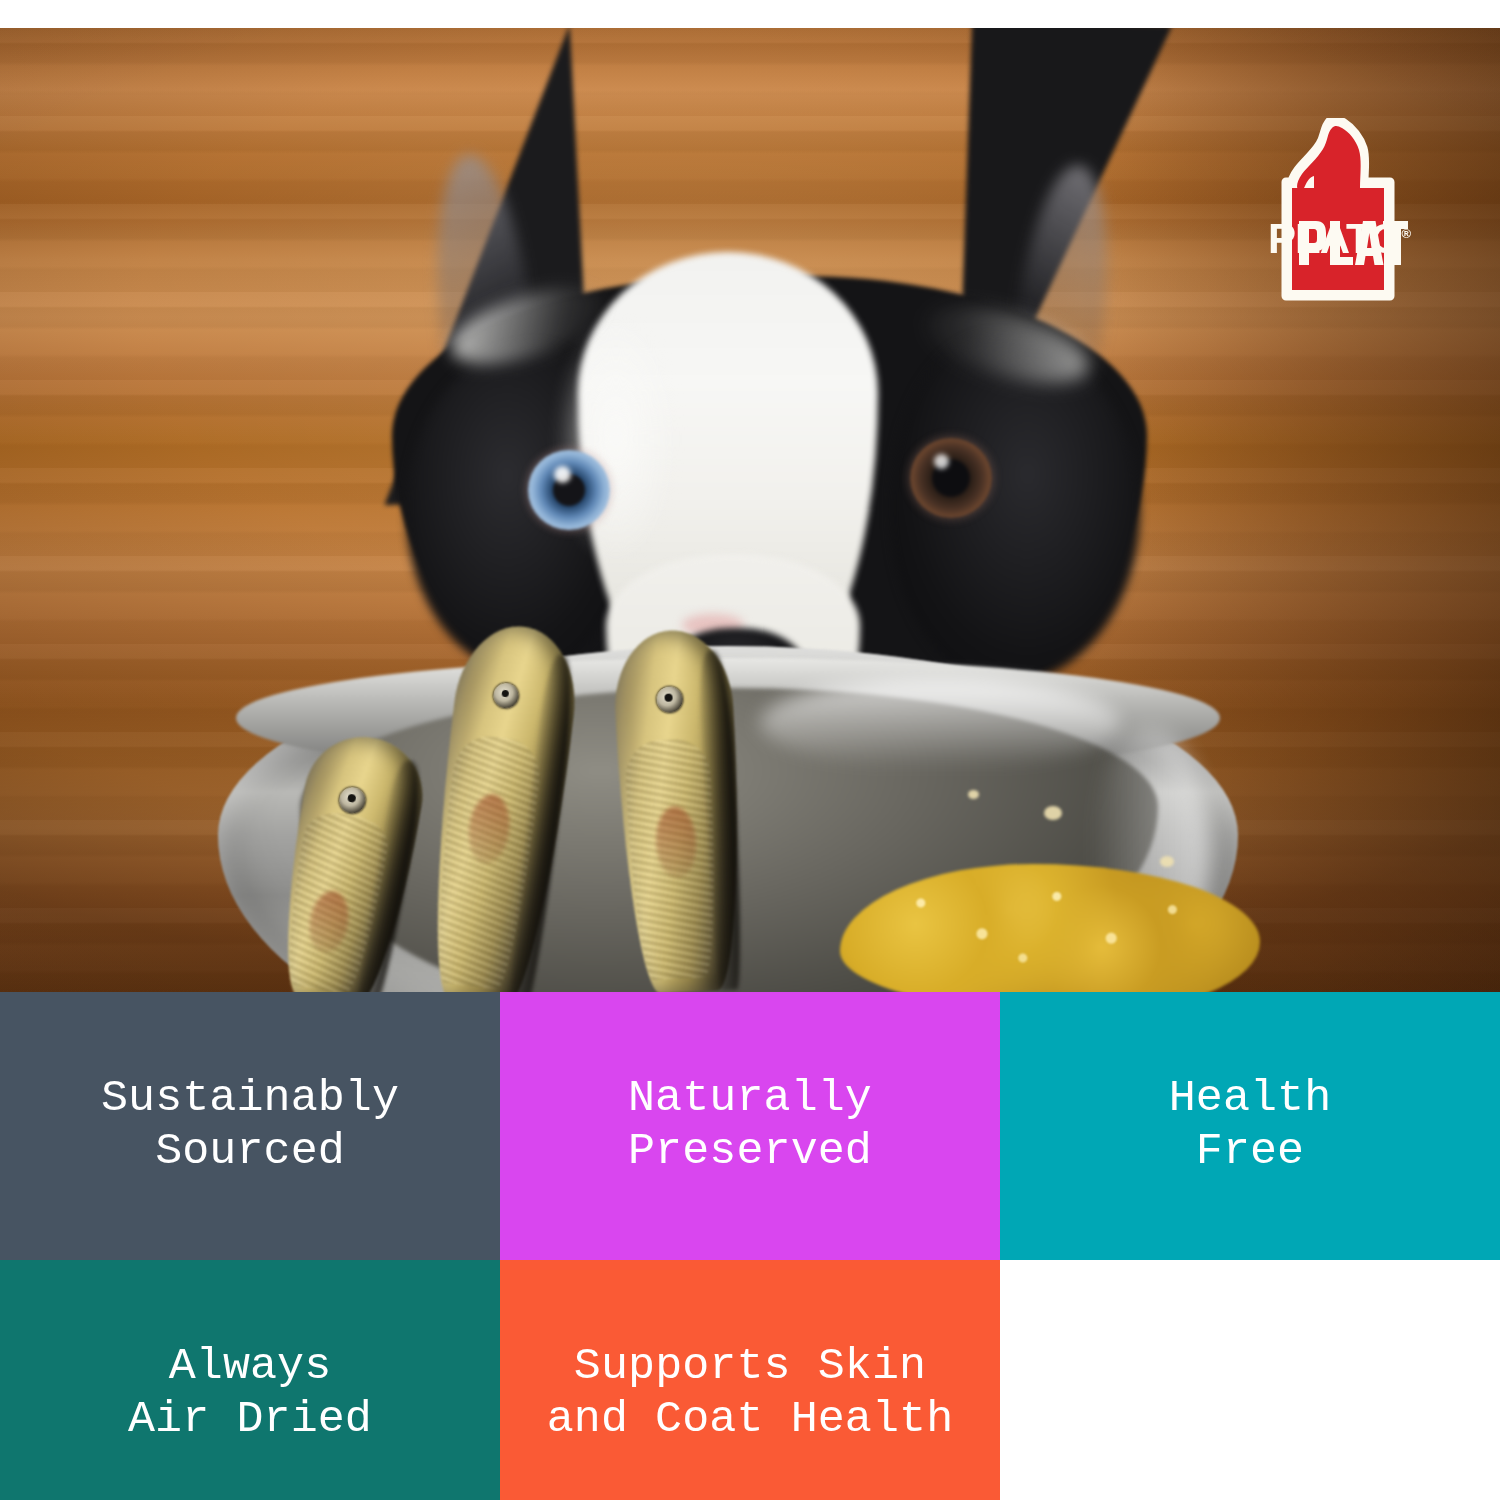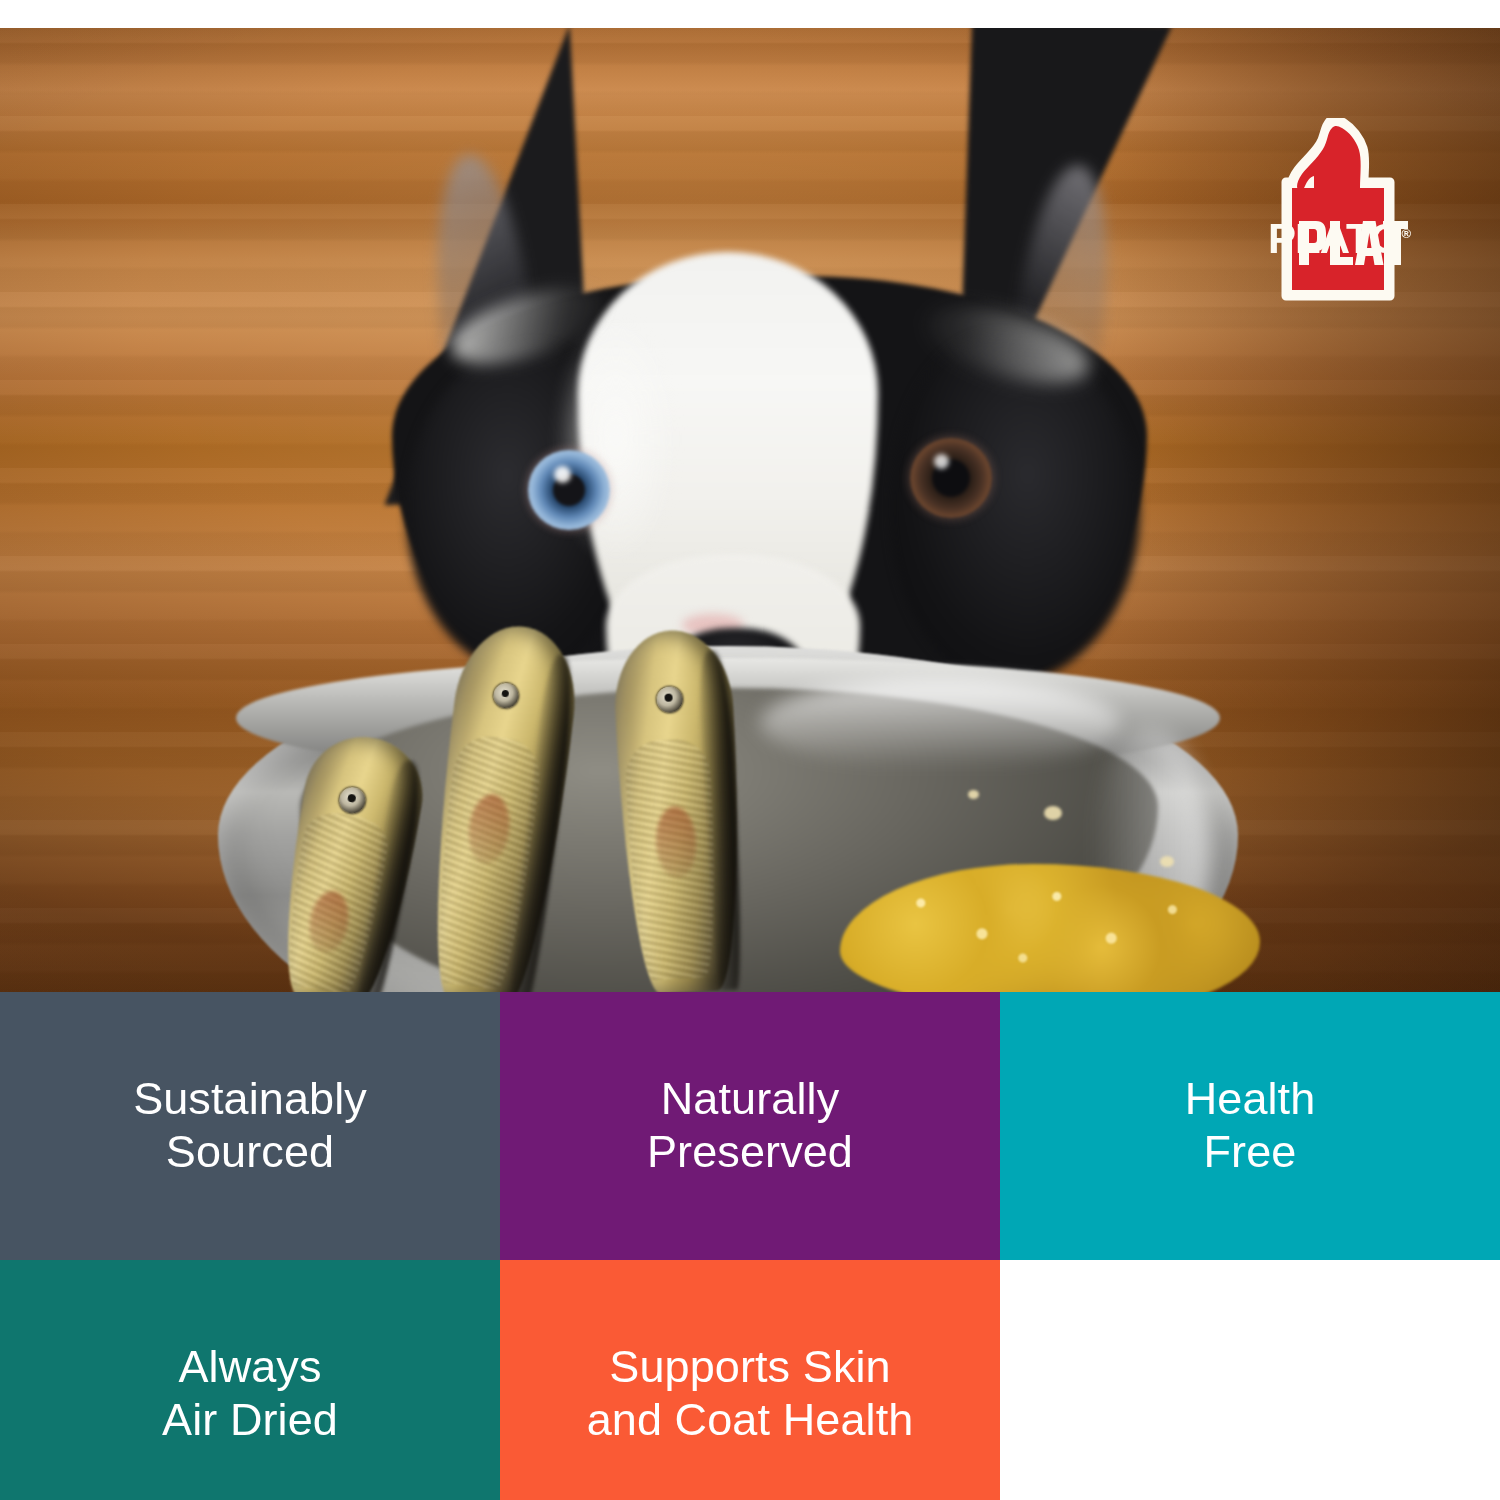--- a/index.html
+++ b/index.html
@@ -457,20 +457,21 @@
     display: grid;
     grid-template-columns: 500px 500px 500px;
     grid-template-rows: 268px 268px;
   }
   .tile {
     display: flex;
     align-items: center;
     justify-content: center;
     text-align: center;
     padding: 3px 26px;
+    font-family: Liberation Mono, monospace;
   }
   .tile-text {
     color: #ffffff;
     font-weight: 400;
     line-height: 1.17;
     letter-spacing: .1px;
     white-space: pre-line;
   }
   .t-2line { font-size: 45px; }
   .t-3line { font-size: 45px; }
@@ -593,21 +594,21 @@
     </div>
   </div>
 
   <div class="tiles">
 
     <div class="tile" style="background:#475462;">
       <div class="tile-text t-2line">Sustainably
 Sourced</div>
     </div>
 
-    <div class="tile" style="background:#701a75;">
+    <div class="tile" style="background:#d946ef;">
       <div class="tile-text t-2line">Naturally
 Preserved</div>
     </div>
 
     <div class="tile" style="background:#00a7b5;">
       <div class="tile-text t-2line">Health
 Free</div>
     </div>
 
     <div class="tile" style="background:#0f766e;">

